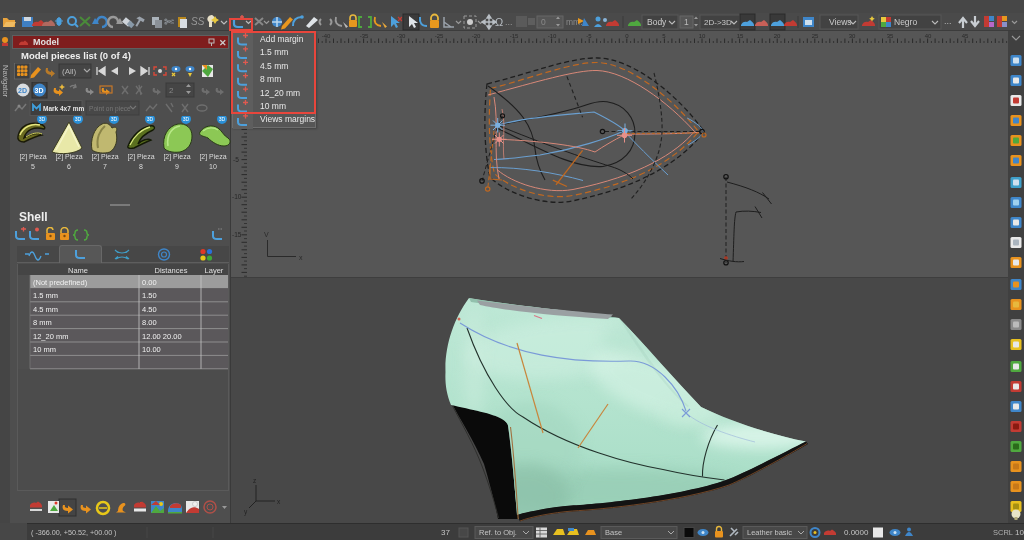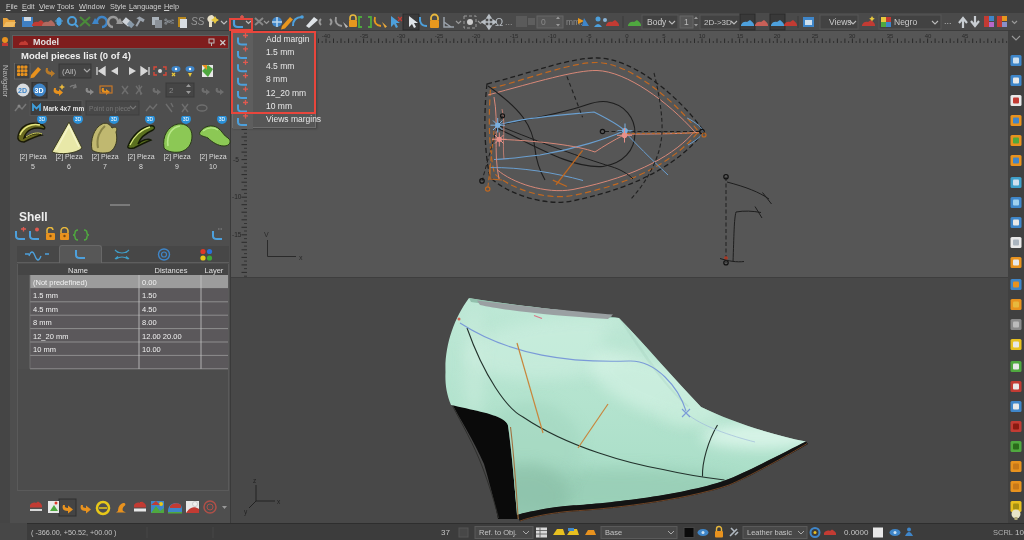--- a/index.html
+++ b/index.html
@@ -31,37 +31,27 @@
 #canvas3d { left:231px; top:277px; width:777px; height:246px; background:#484848;
   border-top:1px solid #3e3e3e; }
 
 #rightbar { left:1008px; top:31px; width:16px; height:492px; background:#404040; }
 
 #statusbar { left:0; top:523px; width:1024px; height:17px; background:#3c3c3c;
   border-top:1px solid #2e2e2e; color:#c8c8c8; font-size:8.5px; line-height:16px;margin-left:27px; }
 
 #ddmenu { left:232px; top:32px; width:84px; height:96px; background:#565656;
   border:1px solid #6e6e6e; box-shadow:1px 1px 2px rgba(0,0,0,.25); }
-.mi { position:absolute; left:16px; width:82px; height:13.4px; color:#e8e8e8; font-size:8.5px;
-  line-height:13.4px; padding-left:17px; white-space:nowrap; }
+.mi { position:absolute; left:0; width:82px; height:13.4px; color:#e8e8e8; font-size:8.5px;
+  line-height:13.4px; padding-left:27px; white-space:nowrap; }
 .redbox { position:absolute; border:2px solid #e8463c; }
 </style>
 </head>
 <body>
 <div id="stage">
-  <div id="menubar" class="abs">
-      <span style="left:6px"><u>F</u>ile</span>
-      <span style="left:22px"><u>E</u>dit</span>
-      <span style="left:39px"><u>V</u>iew</span>
-      <span style="left:57px"><u>T</u>ools</span>
-      <span style="left:79px"><u>W</u>indow</span>
-      <span style="left:110px">S<u>t</u>yle</span>
-      <span style="left:129px"><u>L</u>anguage</span>
-      <span style="left:164px"><u>H</u>elp</span>
-    </div>
   <div id="toolbar" class="abs">
   <svg width="1024" height="18" xmlns="http://www.w3.org/2000/svg">
     <defs>
       <g id="shoe">
             <path d="M1,9 C2,6 5,5 7,6 L10,4 C12,6 14,7 14,9 L14,10 L1,10 Z"></path>
           </g>
       <g id="corner">
             <path d="M3,2 L3,8 Q3,11 7,11 L12,11" fill="none" stroke="#4da0dc" stroke-width="2.2"></path>
             <path d="M9,1 L13,1 M11,-1 L11,3" stroke="#e05a50" stroke-width="1.4"></path>
           </g>

